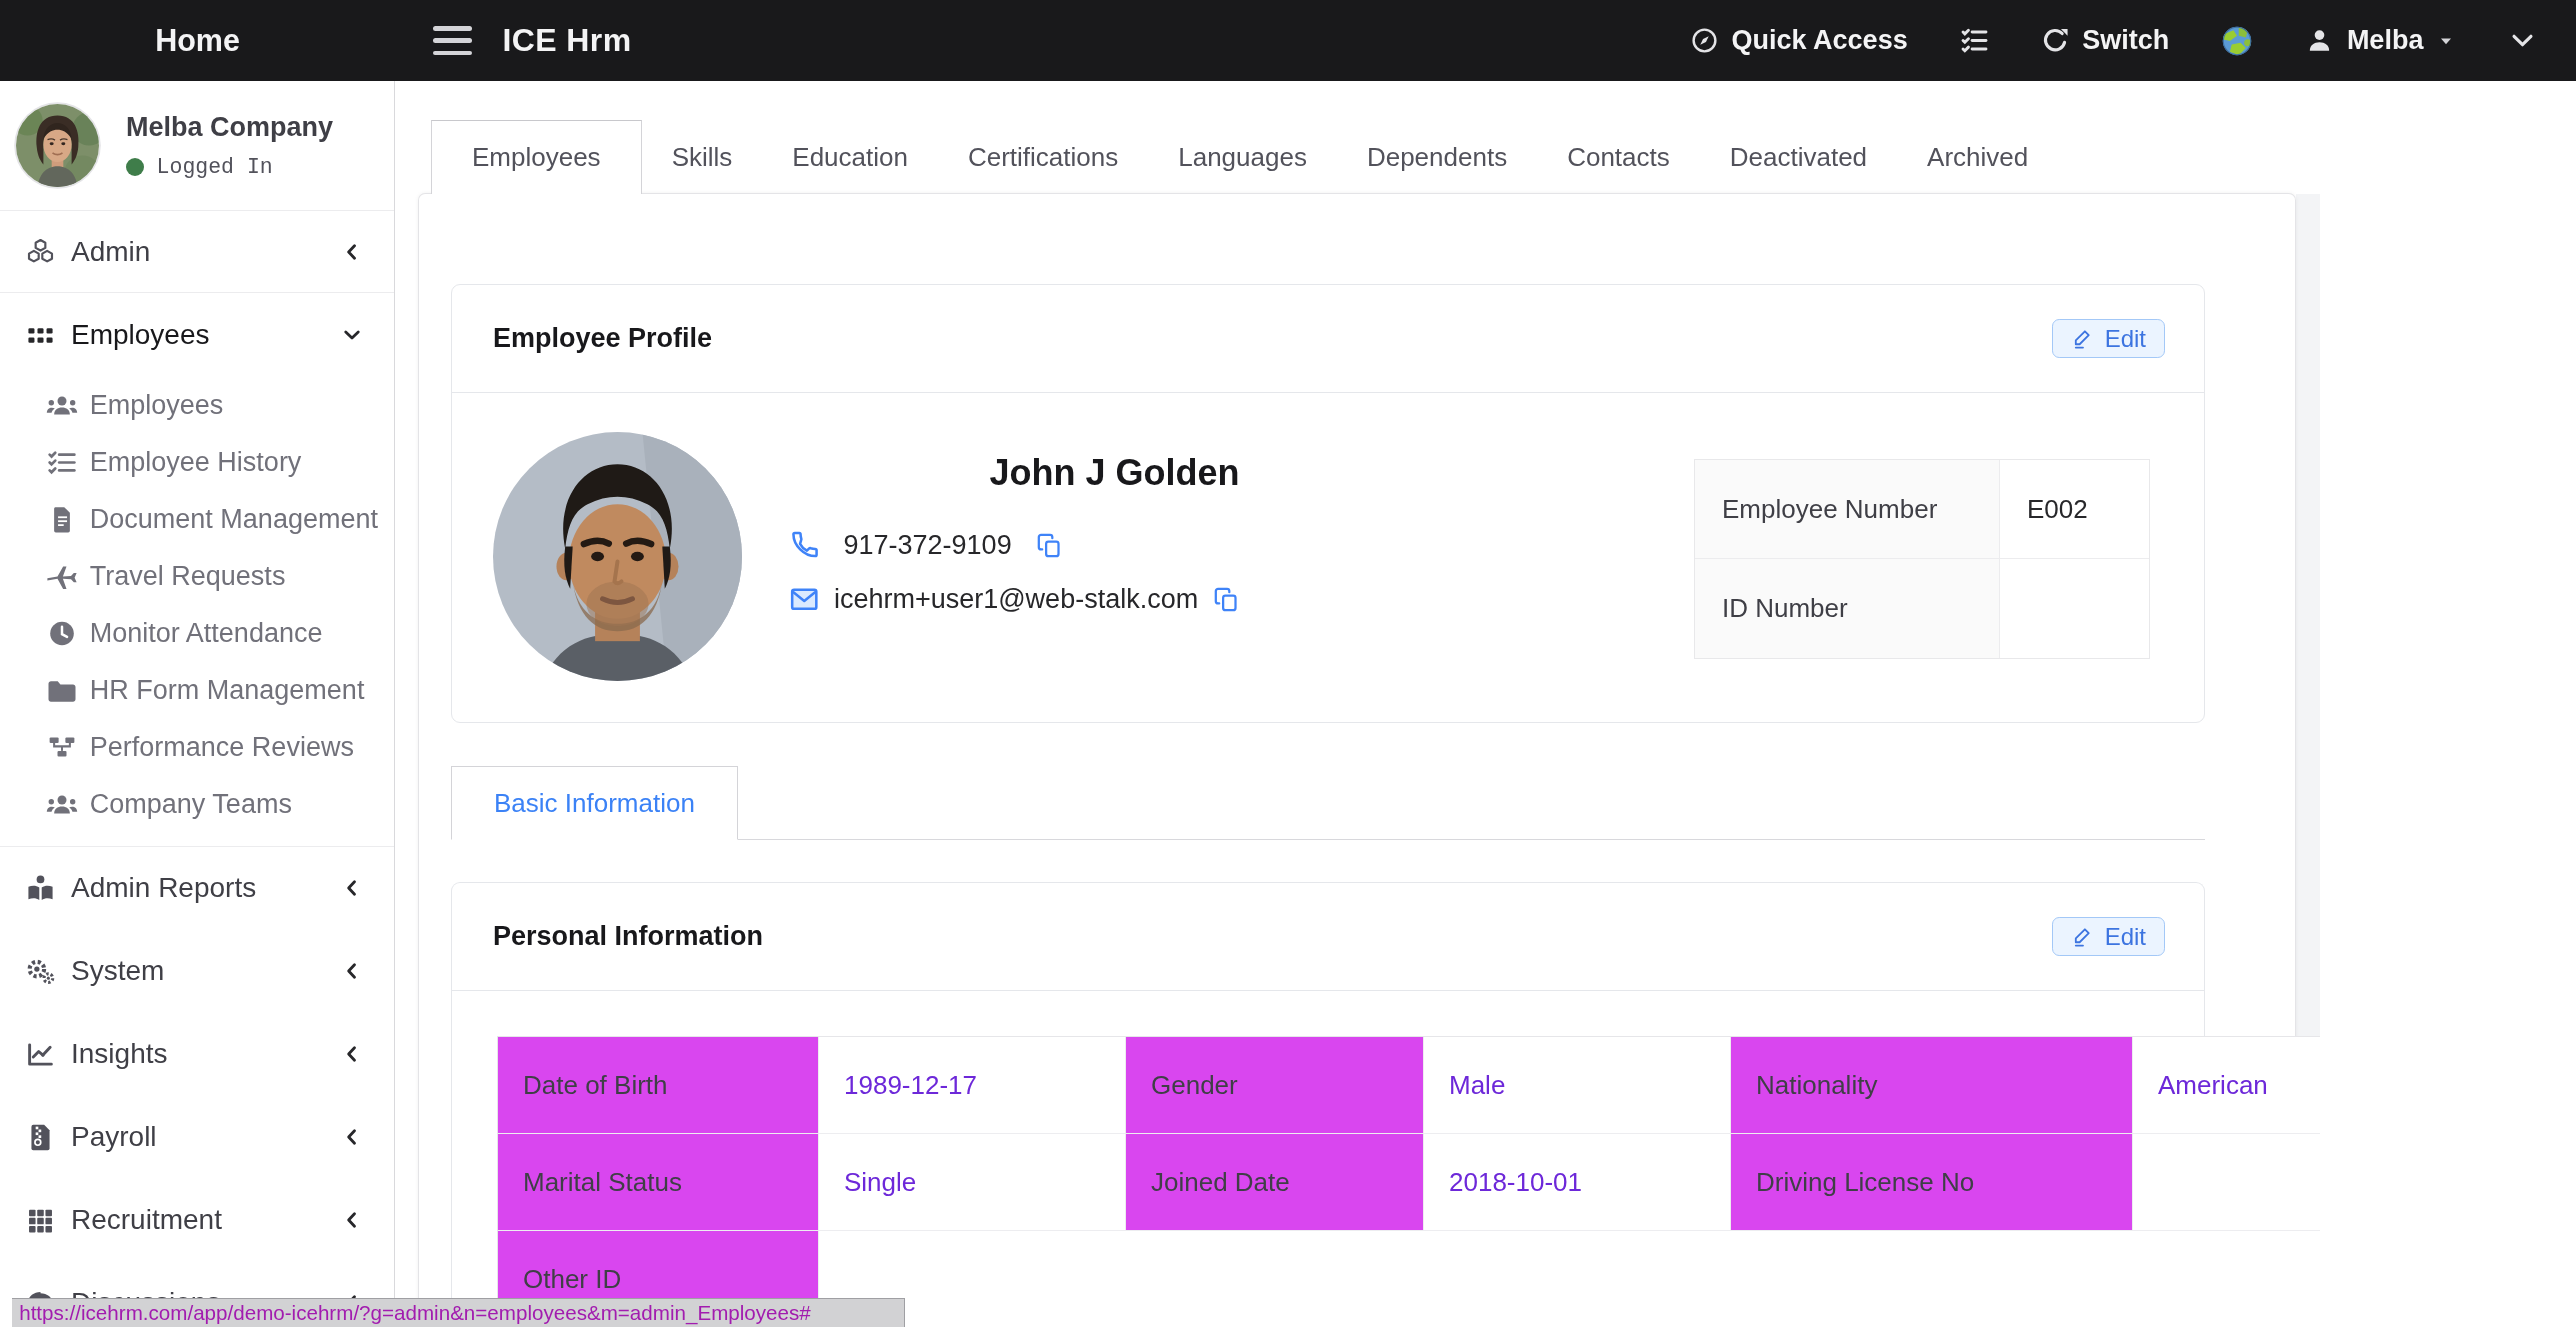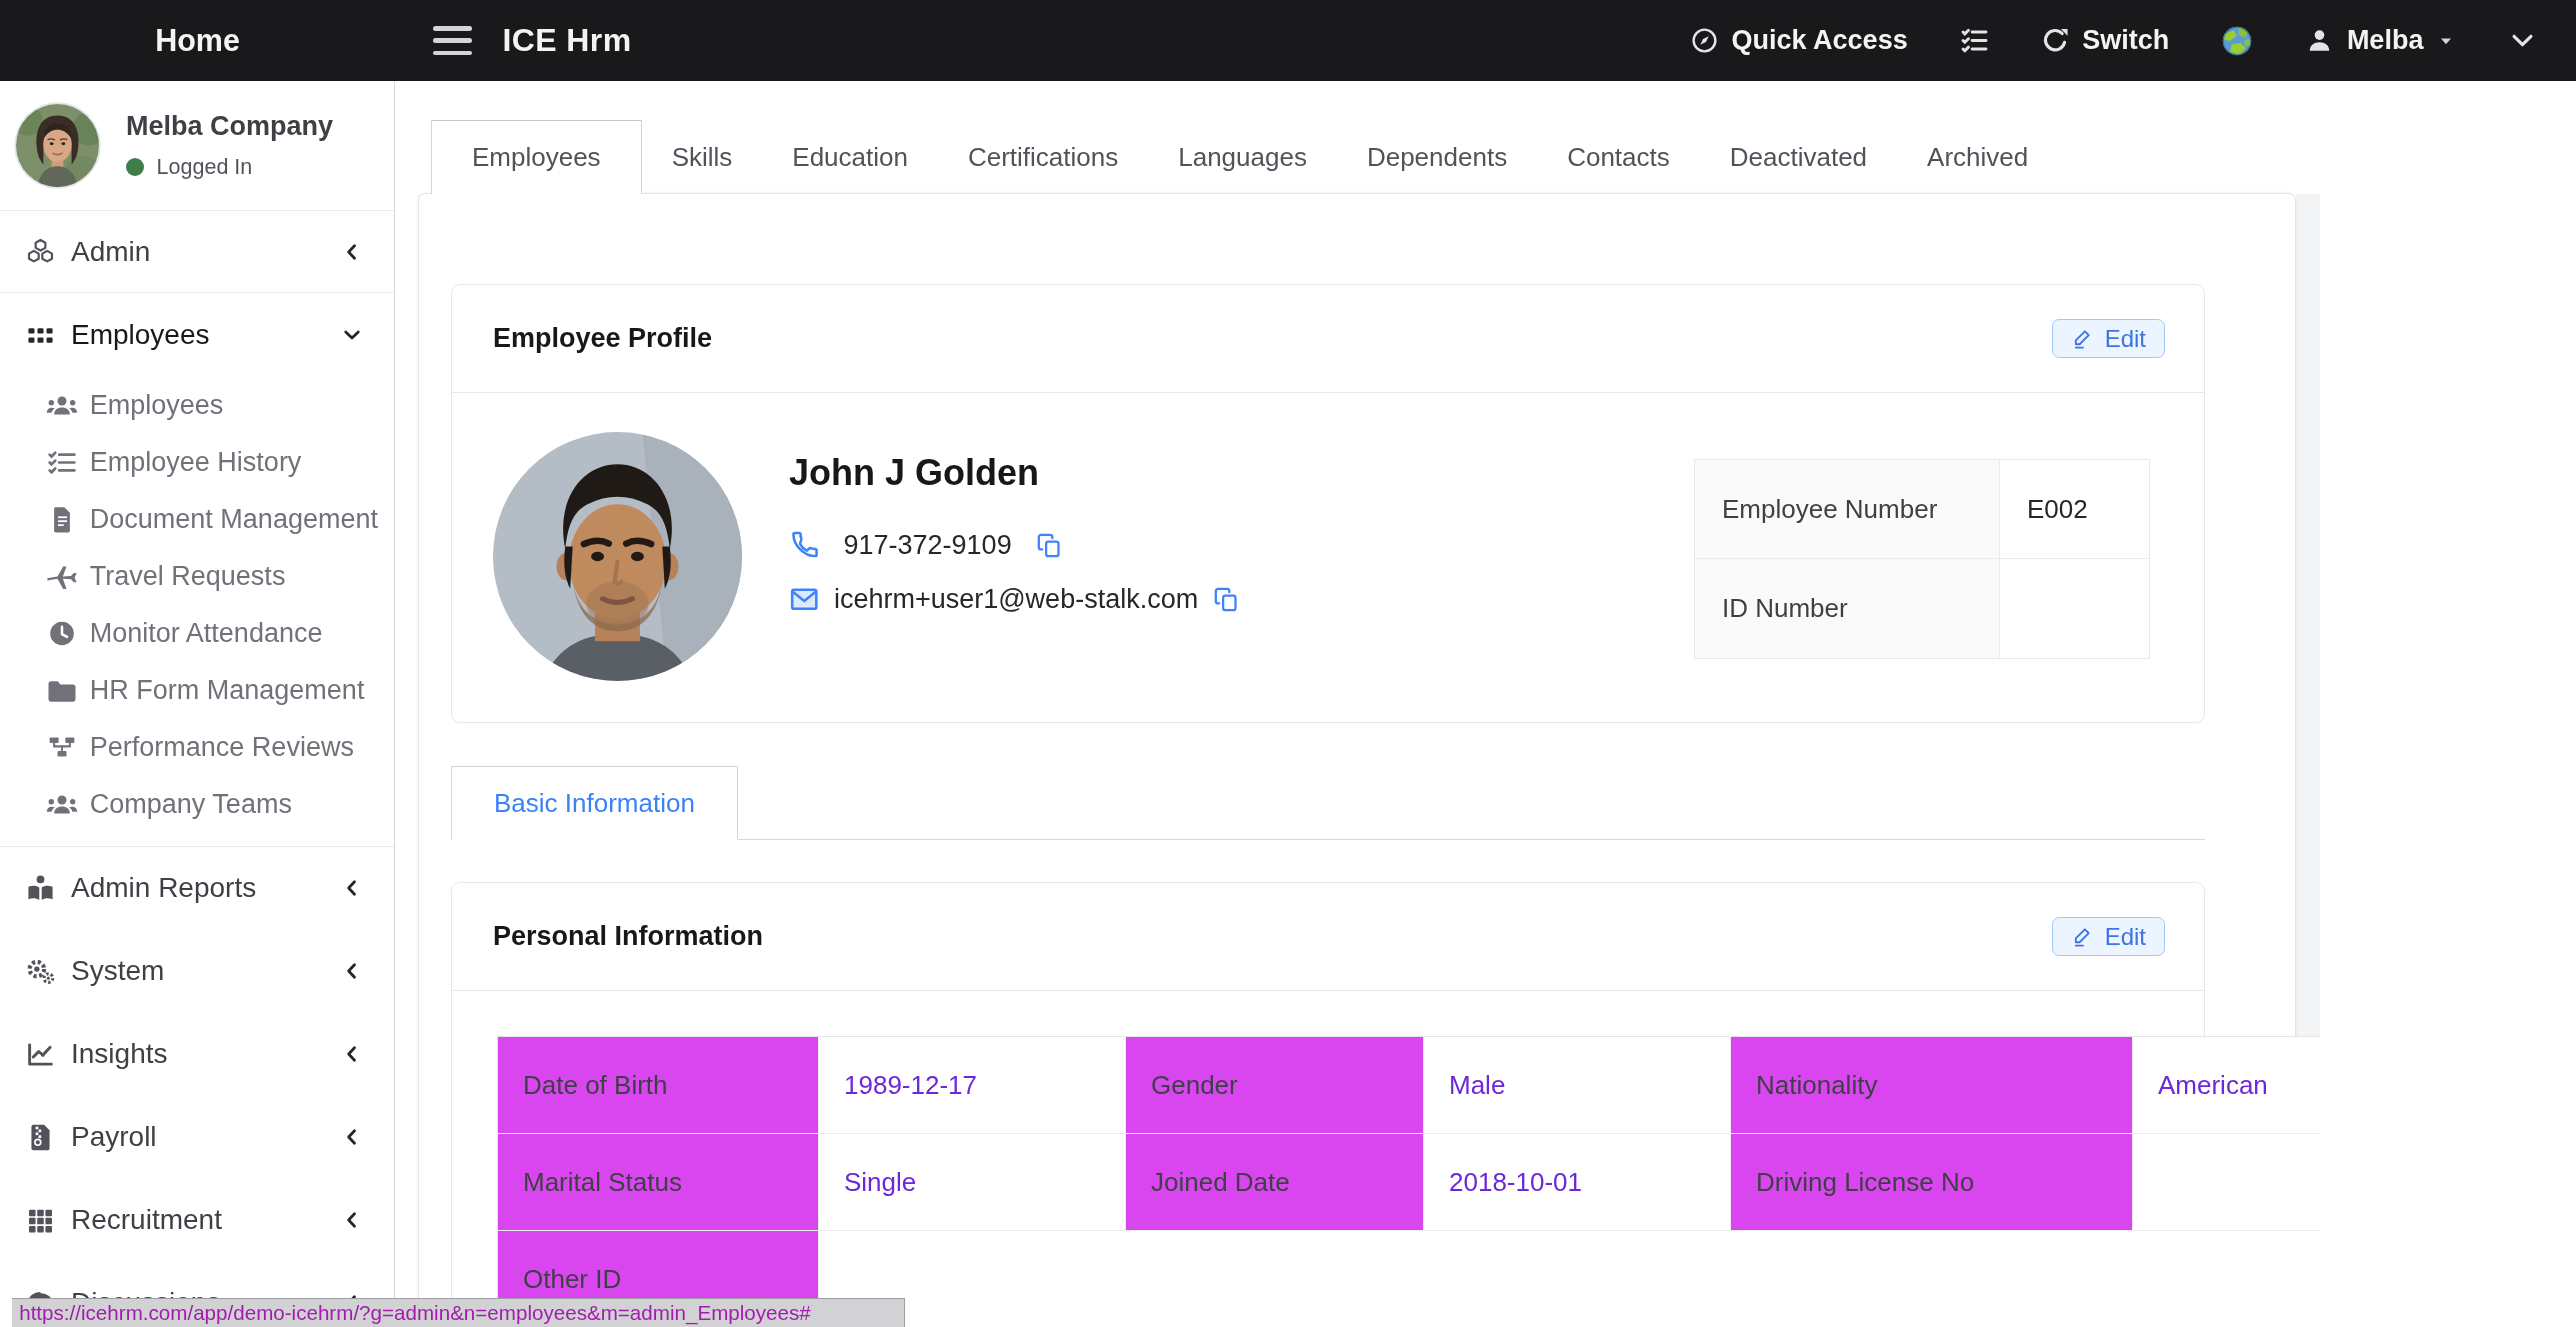--- a/index.html
+++ b/index.html
@@ -23,21 +23,21 @@
   
   .sidebar { position:absolute; left:0; top:81px; width:395px; bottom:0; background:#fff;
              border-right:0.9px solid #d9d9dc; z-index:10; }
   .side-user { display:flex; align-items:center; height:129px; padding-left:16px; }
   .avatar { width:83px; height:83px; border-radius:50%; overflow:hidden; flex:none;
             box-shadow:0 0 0 1.8px #e4e4e7; }
   .side-user-txt { margin-left:27px; }
   .side-user-name { font-size:27px; font-weight:700; color:#3f3f46; }
   .side-status { display:flex; align-items:center; margin-top:12.6px; }
   .dot { width:18px; height:18px; border-radius:50%; background:#3f7d4a; }
-  .side-status span.lbl { margin-left:12.6px; font-size:21.5px; color:#52525b; }
+  .side-status span.lbl { margin-left:12.6px; font-size:21.5px; color:#52525b;font-family:Liberation Mono, monospace; }
 
   .srow { display:flex; align-items:center; padding:0 32px 0 26px; cursor:pointer; }
   .srow .sicon { width:29px; height:29px; color:#52525b; flex:none; }
   .srow .slabel { margin-left:16px; font-size:28px; color:#3f3f46; }
   .srow .chev { margin-left:auto; width:20px; height:20px; color:#27272a; }
   .row-admin { height:82px; border-top:0.9px solid #ececee; }
   .row-emp-head { height:85px; border-top:0.9px solid #ececee; }
   .row-emp-head .slabel { color:#18181b; font-weight:500; }
   .sub-list { padding-bottom:12.6px; }
   .subrow { display:flex; align-items:center; height:57px; padding-left:45px; cursor:pointer; }
@@ -53,21 +53,21 @@
   .tabstrip { position:relative; z-index:2; margin:39px 0 0 36px; height:74px; display:flex; }
   .mtab { display:flex; align-items:center; padding:0 30px; font-size:26px; color:#52525b; cursor:pointer; }
   .mtab.active { border:0.9px solid #d4d4d8; border-bottom:none; border-top-color:#c8c8cc;
                  background:#fff; padding:0 40px; }
 
   .panel { position:relative; z-index:1; margin:-0.9px 24px 0 23px; height:1112px;
            background:#fff; border:0.9px solid #e4e4e7; border-bottom:none;
            border-radius:7.2px 7.2px 0 0; box-shadow:0 0.9px 4.5px rgba(0,0,0,.06);
            padding:0 90px 0 32px; }
 
-  .card { background:#fff; border:0.9px solid #e5e7eb; border-radius:9px; }
+  .card { background:#fff; border:0.9px solid #e5e7eb; border-radius:9px;text-align:right; }
   .card-head { display:flex; align-items:center; height:108px; padding:0 39px 0 41px;
                border-bottom:0.9px solid #e5e7eb; }
   .card-title { font-size:27px; font-weight:600; color:#18181b; }
   .edit-btn { margin-left:auto; display:flex; align-items:center; gap:10.8px; height:39px;
               padding:0 18px; background:#ebf4ff; border:0.9px solid #a3c8f7; border-radius:7.2px;
               color:#3c74e0; font-size:24px; cursor:pointer; }
   .edit-btn .pen { width:23px; height:23px; }
 
   .ep-card { margin-top:90px; }
   .ep-body { display:flex; padding:39px 54px 41px 41px; }

